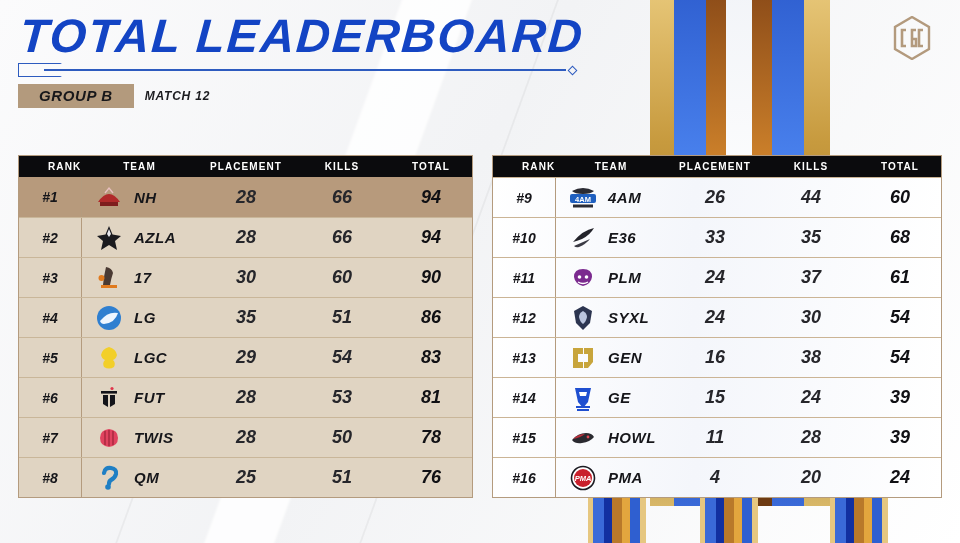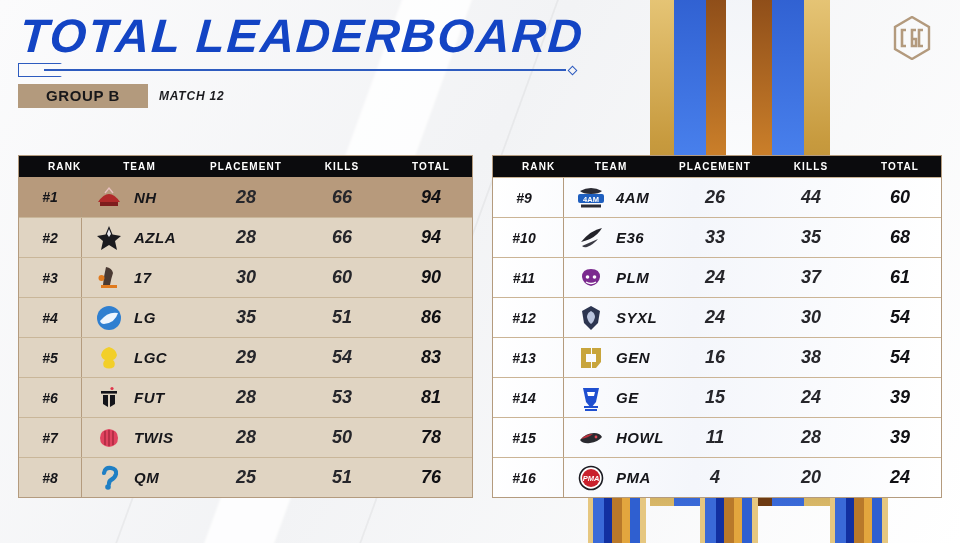--- a/index.html
+++ b/index.html
@@ -45,21 +45,21 @@
   .rule{position:absolute;left:18px;top:63px;width:560px;height:14px;}
   .rule .bar{position:absolute;left:26px;top:6px;right:12px;height:1.5px;background:#2d5bbf;}
   .rule .flag{position:absolute;left:0;top:0;width:44px;height:14px;
     border:1.6px solid #2d5bbf;border-right:none;
     clip-path:polygon(0 0,100% 0,72% 50%,100% 100%,0 100%);}
   .rule .dot{position:absolute;right:2px;top:3.5px;width:7px;height:7px;border:1.4px solid #2d5bbf;
     transform:rotate(45deg);}
 
   .meta{position:absolute;left:18px;top:84px;display:flex;align-items:center;gap:11px;}
   .group-badge{background:#b39a7d;color:#17171a;font-weight:800;font-size:15px;
-    letter-spacing:.6px;padding:3px 28px 4px;}
+    letter-spacing:.6px;padding:3px 21px 4px;font-style:italic;}
   .match-label{color:#1b1b1f;font-weight:700;font-size:12px;letter-spacing:.8px;font-style:italic;}
 
   .cgc-logo{position:absolute;right:28px;top:16px;width:40px;height:44px;}
 
   
   .table{position:absolute;border:1px solid #b49b7e;}
   .table.left{left:18px;top:155px;width:455px;}
   .table.right{left:492px;top:155px;width:450px;}
 
   .thead{display:flex;background:#0b0b0d;height:21px;align-items:center;}
@@ -68,21 +68,21 @@
   .row{display:flex;height:40px;align-items:center;border-top:1px solid #c9b699;}
   .row:first-child{border-top:none;}
   .table.left .row{background:#e0d4c2;}
   .table.left .row.hl{background:#b79a7c;}
   .table.right .row{background:linear-gradient(100deg,#ffffff 0%,#f4f6fb 45%,#ffffff 100%);}
   .table.right .row{border-top:1px solid #cbb495;}
 
   .c-rank{width:62px;text-align:center;font-size:14px;font-weight:800;font-style:italic;color:#16161a;}
   .c-team{flex:1;display:flex;align-items:center;gap:10px;padding-left:12px;
     border-left:1px solid #b49b7e;height:100%;}
-  .table.right .c-team{border-left:1px solid #b49b7e;margin-left:8px;}
+  .table.right .c-team{border-left:1px solid #b49b7e;}
   .team-name{font-size:15px;font-weight:800;color:#16161a;letter-spacing:.5px;font-style:italic;}
   .c-num{width:96px;text-align:center;font-size:18px;font-weight:700;color:#26262b;font-style:italic;}
   .c-num.total{width:82px;font-weight:800;color:#101014;}
 
   .thead .h-rank{width:62px;padding-left:29px;}
   .thead .h-team{flex:1;text-align:center;}
   .thead .h-pl{width:96px;}
   .thead .h-k{width:96px;}
   .thead .h-t{width:82px;}
 

